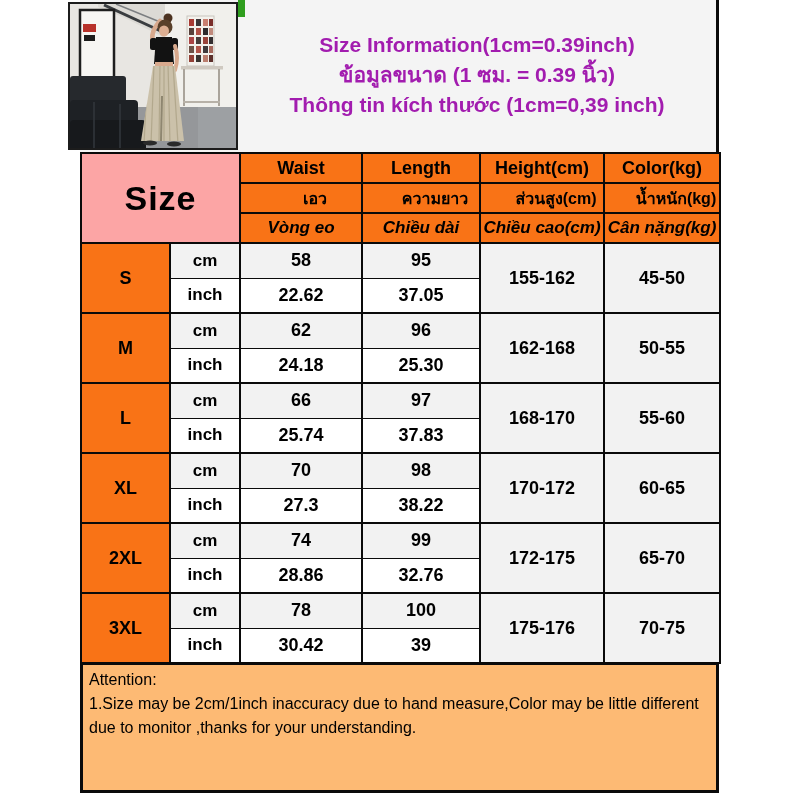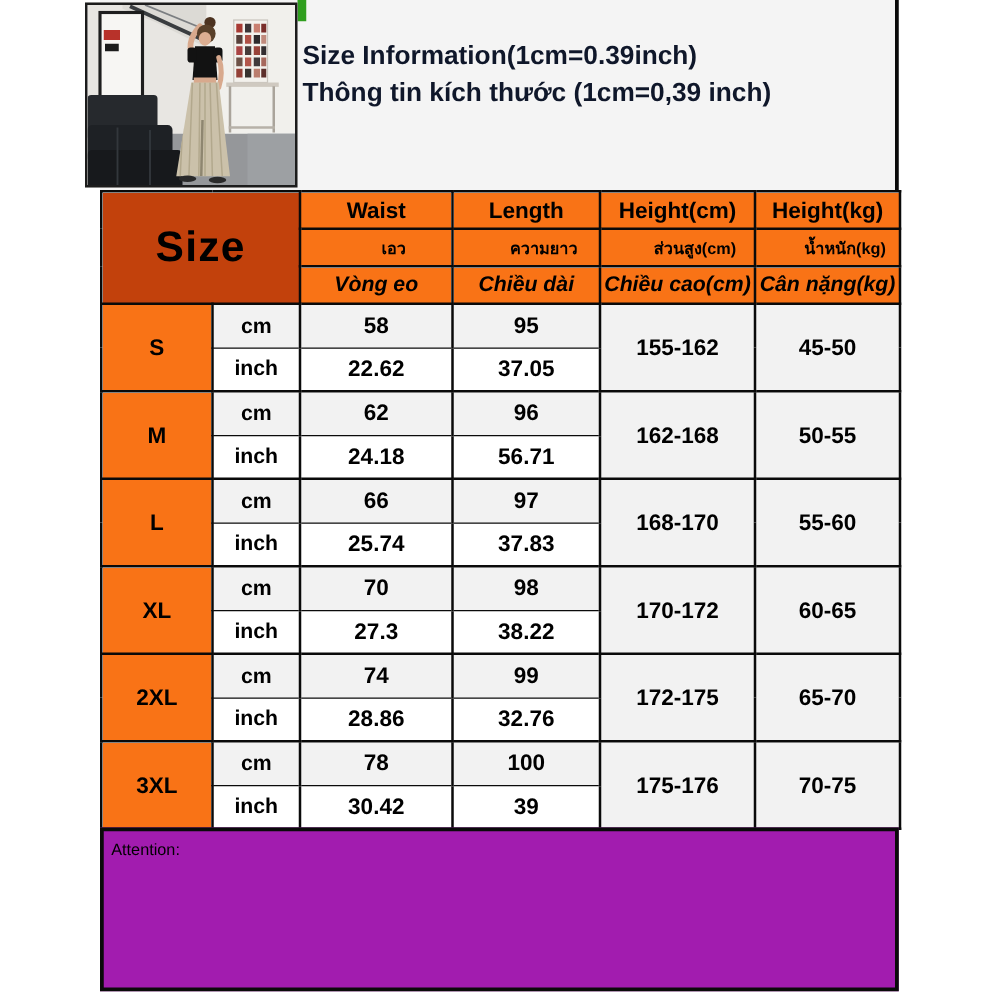--- a/index.html
+++ b/index.html
@@ -5,56 +5,57 @@
   * { margin:0; padding:0; box-sizing:border-box; }
   html,body { background:#ffffff; }
   body { width:800px; height:800px; position:relative; font-family:"Liberation Sans", sans-serif; color:#000; overflow:hidden; }
   .page { position:absolute; left:0; top:0; width:800px; height:800px; background:#fff; }
 
   .sheet { position:absolute; left:80px; top:0; width:639px; height:793px; }
 
   .title-section { position:absolute; left:0; top:0; width:639px; height:152px;
                    background:#f4f4f4; border-right:3px solid #0a0a0a; }
   .green-mark { position:absolute; left:158px; top:0; width:7px; height:17px; background:#2f9e1e; }
-  .titles { position:absolute; left:162px; top:30px; width:470px; text-align:left;
-            font-weight:bold; font-size:21px; line-height:30px; color:#0f172a; }
+  .titles { position:absolute; left:162px; top:30px; width:470px; text-align:center;
+            font-weight:bold; font-size:21px; line-height:30px; color:#a21caf; }
 
   .photo { position:absolute; left:-12px; top:2px; width:170px; height:148px;
            border:2px solid #1c1c1c; background:#e8e6e2; overflow:hidden; }
 
   table.size-table { position:absolute; left:0; top:152px; width:639px;
                      border-collapse:collapse; table-layout:fixed; text-align:center; }
   .size-table td { border:2.5px solid #0a0a0a; overflow:hidden; vertical-align:middle;
                    font-weight:bold; font-size:18px; padding:0; background:#fff; }
   tr.hrow { height:30px; }
   tr.drow { height:35px; }
   td.hdr  { background:#f97316; }
   td.tint { background:#f2f2f2; }
-  td.corner { background:#c2410c; font-size:34px; letter-spacing:1px; }
-  td.th-txt { font-size:13px;padding-left:28px; }
+  td.corner { background:#fca5a5; font-size:34px; letter-spacing:1px; }
+  td.th-txt { font-size:16px;padding-left:28px; }
   td.vi-txt { font-size:17px;font-style:italic; }
   td.unit { font-size:17px; }
   td.bthin { border-bottom-width:1px; }
   td.tthin { border-top-width:1px; }
 
   .attention { position:absolute; left:0; top:662px; width:639px; height:131px;
-               border:3px solid #0a0a0a; background:#a21caf; padding:3px 6px 0 6px;
-               font-size:13px; line-height:24px; font-weight:normal; }
+               border:3px solid #0a0a0a; background:#fdba74; padding:3px 6px 0 6px;
+               font-size:16px; line-height:24px; font-weight:normal; }
   .attention div { white-space:normal; }
 </style>
 </head>
 <body>
 
 <div class="page">
   <div class="sheet">
 
     <div class="title-section">
       <div class="green-mark"></div>
       <div class="titles">
         <div>Size Information(1cm=0.39inch)</div>
+        <div>ข้อมูลขนาด (1 ซม. = 0.39 นิ้ว)</div>
         <div>Thông tin kích thước (1cm=0,39 inch)</div>
       </div>
     </div>
 
     <div class="photo">
       <svg width="170" height="148" viewBox="0 0 170 148">
         <rect x="0" y="0" width="170" height="148" fill="#e8e6e2"></rect>
         <rect x="95" y="0" width="75" height="110" fill="#f1f0ec"></rect>
         <g>
           <polygon points="28,0 95,0 95,34 55,14 28,3" fill="#dcdad5"></polygon>
@@ -142,21 +143,21 @@
           <col style="width:118px">
           <col style="width:124px">
           <col style="width:116px">
         </colgroup>
       <tbody>
         <tr class="hrow">
           <td class="corner" colspan="2" rowspan="3">Size</td>
           <td class="hdr">Waist</td>
           <td class="hdr">Length</td>
           <td class="hdr">Height(cm)</td>
-          <td class="hdr">Height(kg)</td>
+          <td class="hdr">Color(kg)</td>
         </tr>
         <tr class="hrow">
           <td class="hdr th-txt">เอว</td>
           <td class="hdr th-txt">ความยาว</td>
           <td class="hdr th-txt">ส่วนสูง(cm)</td>
           <td class="hdr th-txt">น้ำหนัก(kg)</td>
         </tr>
         <tr class="hrow">
           <td class="hdr vi-txt">Vòng eo</td>
           <td class="hdr vi-txt">Chiều dài</td>
@@ -182,21 +183,21 @@
           <td class="hdr" rowspan="2">M</td>
           <td class="tint unit bthin">cm</td>
           <td class="tint bthin">62</td>
           <td class="tint bthin">96</td>
           <td class="tint" rowspan="2">162-168</td>
           <td class="tint" rowspan="2">50-55</td>
         </tr>
         <tr class="drow">
           <td class="unit tthin">inch</td>
           <td class="tthin">24.18</td>
-          <td class="tthin">56.71</td>
+          <td class="tthin">25.30</td>
         </tr>
 
         <tr class="drow">
           <td class="hdr" rowspan="2">L</td>
           <td class="tint unit bthin">cm</td>
           <td class="tint bthin">66</td>
           <td class="tint bthin">97</td>
           <td class="tint" rowspan="2">168-170</td>
           <td class="tint" rowspan="2">55-60</td>
         </tr>
@@ -245,16 +246,17 @@
         <tr class="drow">
           <td class="unit tthin">inch</td>
           <td class="tthin">30.42</td>
           <td class="tthin">39</td>
         </tr>
       </tbody>
     </table>
 
     <div class="attention">
       <div>Attention:</div>
+      <div>1.Size may be 2cm/1inch inaccuracy due to hand measure,Color may be little different due to monitor ,thanks for your understanding.</div>
     </div>
 
   </div>
 </div>
 
 </body></html>

